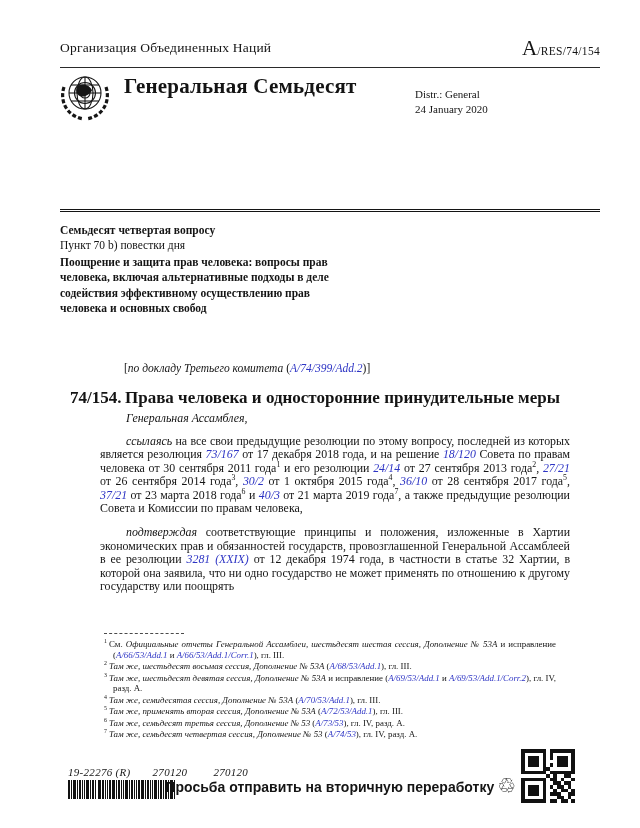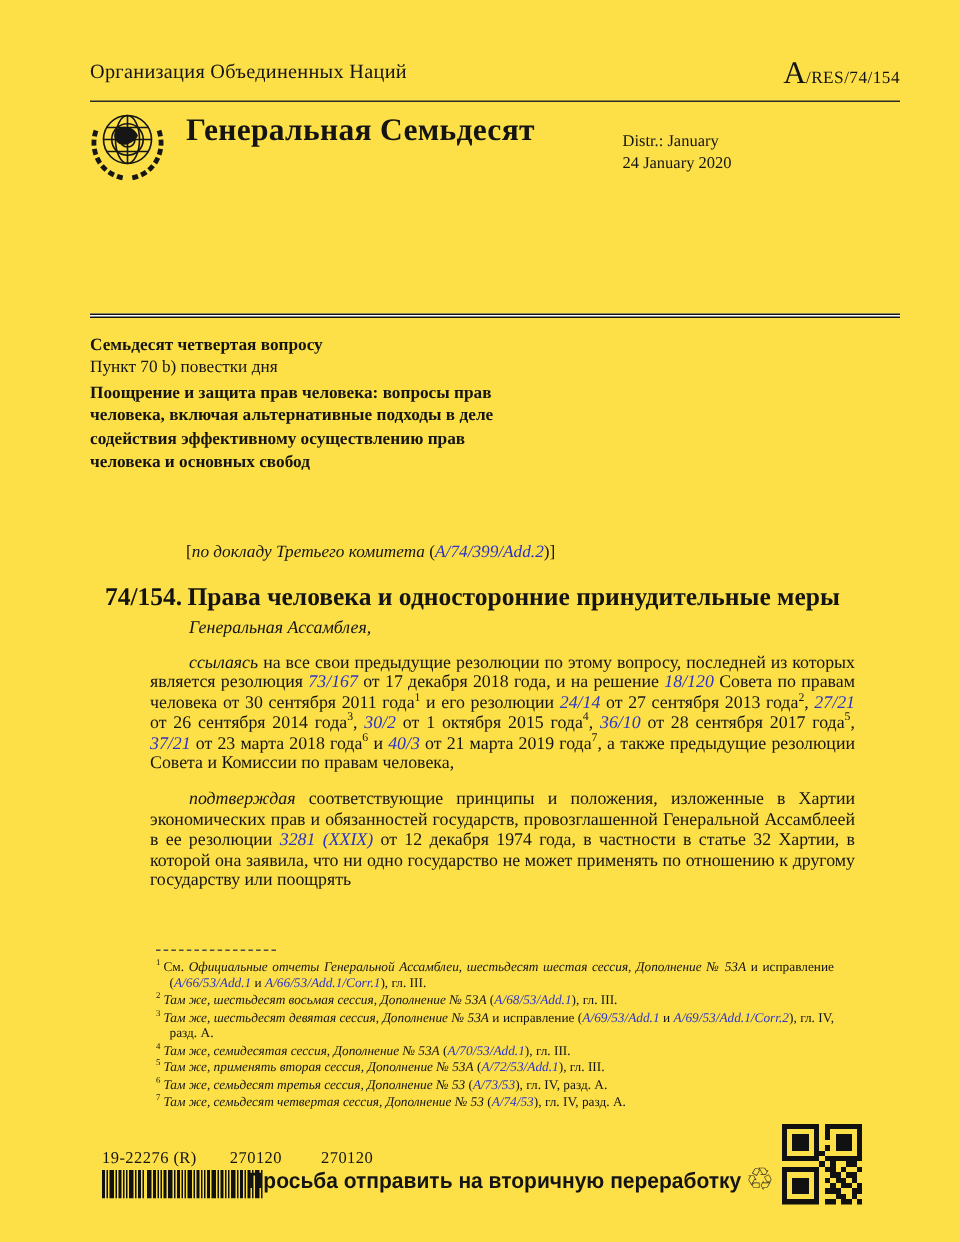--- a/index.html
+++ b/index.html
@@ -1,18 +1,18 @@
 <!DOCTYPE html>
 <html style="--link: #2d34c4;"><head>
 <meta charset="utf-8">
 <style>
   html,body{margin:0;padding:0;background:#e8e8e8;}
   #page{
     position:relative; width:640px; height:828px; margin:0 auto;
-    background:#fde047; color:#141414;
+    background:#ffffff; color:#141414;
     font-family:"Liberation Serif", serif;
     overflow:hidden;
   }
   
   .org-name{position:absolute; left:60px; top:40px; font-size:13.5px; letter-spacing:.2px;}
   .doc-symbol{position:absolute; right:40px; top:36px; white-space:nowrap;}
   .sym-big{font-size:21px;}
   .sym-rest{font-size:11.5px; letter-spacing:.3px;}
   .rule-top{position:absolute; left:60px; top:67px; width:540px; border-top:1.6px solid #2a2a2a;}
   .emblem{position:absolute; left:56px; top:70px;}
@@ -38,21 +38,21 @@
   .link{color:var(--link,#2d34c4); cursor:pointer;font-style:italic;}
   .ilink{color:var(--link,#2d34c4); font-style:italic; cursor:pointer;}
   sup{font-size:.66em; line-height:0;}
   
   .fn-sep{position:absolute; left:104px; top:633px; width:80px; border-top:1.4px dashed #4a4a4a;}
   .footnotes{position:absolute; left:104px; top:639px; width:452px; font-size:8.9px;
              line-height:1.18; text-align:justify;}
   .fn-row{padding-left:9px; text-indent:-9px; margin-bottom:1px;}
   .fn-num{margin-right:2px;}
   
-  .footer-id{position:absolute; left:68px; top:766px; font-size:11px; letter-spacing:.3px;}
+  .footer-id{position:absolute; left:68px; top:766px; font-size:11px; letter-spacing:.3px;font-style:italic;}
   .footer-id .gap1{margin-left:22px;}
   .footer-id .gap2{margin-left:26px;}
   .barcode{position:absolute; left:68px; top:780px;}
   .recycle-line{position:absolute; right:124px; top:776px; display:flex; align-items:center; gap:3px;}
   .recycle-text{font-size:14px; font-weight:bold; white-space:nowrap; font-family:"Liberation Sans",sans-serif; transform:scaleY(1.05);}
   .recycle-glyph{font-size:21px; line-height:1; color:#222;}
   .qr{position:absolute; left:521px; top:749px;}
 </style>
 </head>
 <body>
@@ -76,21 +76,21 @@
         <ellipse cx="29" cy="23" rx="8" ry="16"></ellipse>
       </g>
       <path d="M21 17 C25 12.5, 34 14.5, 36 20.5 C33 26, 25 29, 21.5 24 C19.5 21.5, 20 19, 21 17 Z" fill="#161616"></path>
       <path d="M8 17 C3 32, 12 47, 28 49" stroke="#161616" stroke-width="3.2" stroke-dasharray="4 2.2" fill="none"></path>
       <path d="M50 17 C55 32, 46 47, 30 49" stroke="#161616" stroke-width="3.2" stroke-dasharray="4 2.2" fill="none"></path>
     </svg>
   </div>
 
   <div class="assembly-title">Генеральная Семьдесят</div>
   <div class="distr">
-    <div>Distr.: January</div>
+    <div>Distr.: General</div>
     <div>24 January 2020</div>
   </div>
 
   <div class="rule-thick"></div>
 
   <div class="session">
     <div class="b">Семьдесят четвертая вопросу</div>
     <div>Пункт 70 b) повестки дня</div>
     <div class="agenda-item">Поощрение и защита прав человека: вопросы прав человека, включая альтернативные подходы в деле содействия эффективному осуществлению прав человека и основных свобод</div>
   </div>

